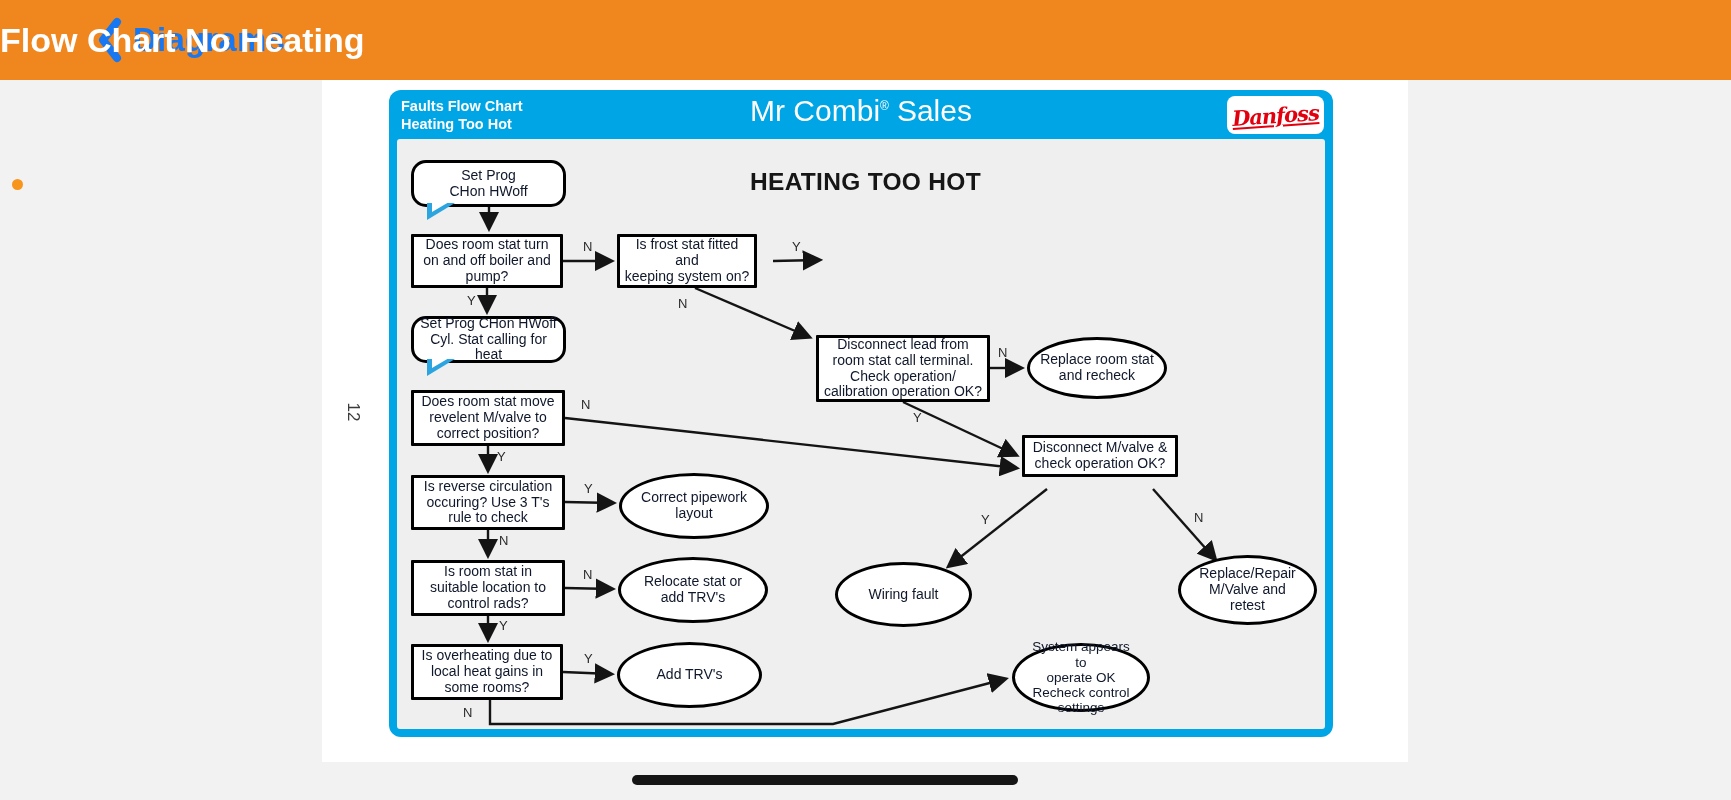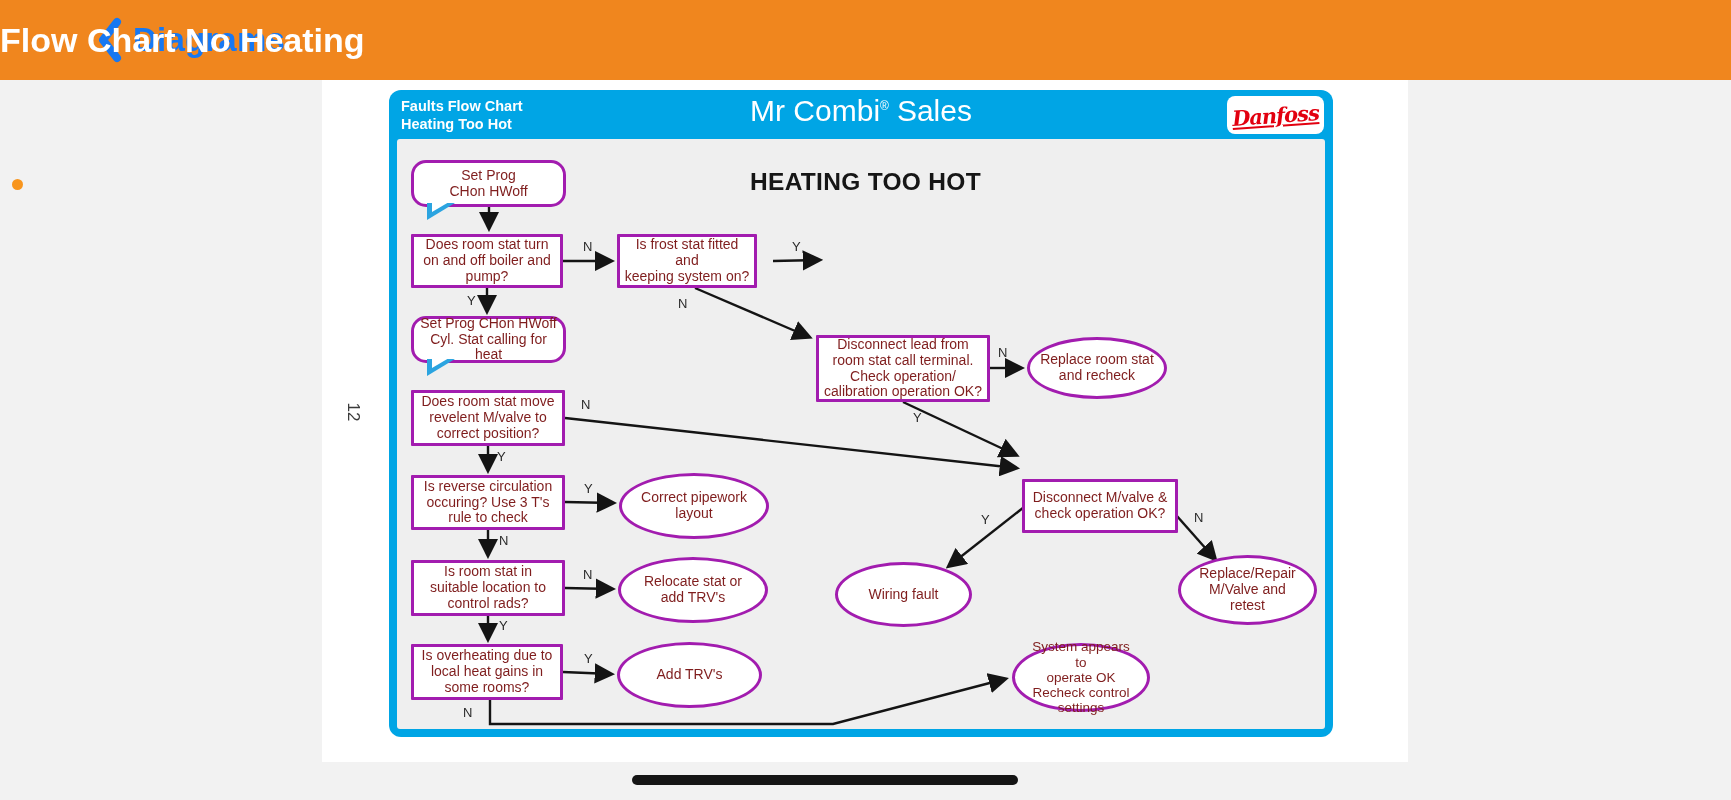--- a/index.html
+++ b/index.html
@@ -26,23 +26,23 @@
   .fc-brand .sup{font-size:12px;vertical-align:super;}
   .fc-brand .brand-post{margin-left:8px;}
   .danfoss{position:absolute;right:9px;top:6px;width:97px;height:38px;background:#fff;border-radius:8px;display:flex;align-items:center;justify-content:center;}
   .danfoss span{font-family:"DejaVu Serif",serif;font-style:italic;font-weight:700;font-size:21px;letter-spacing:-1px;color:#E2000F;transform:rotate(-4deg);text-decoration:underline;text-decoration-thickness:2px;text-underline-offset:2px;}
 
   
   .panel{position:absolute;left:8px;right:8px;top:49px;bottom:8px;background:#EFEFEF;border-radius:3px;}
   .panel svg.arrows{position:absolute;left:0;top:0;width:928px;height:590px;}
   .fc-title{position:absolute;left:353px;top:29px;width:220px;text-align:center;font-size:24.5px;font-weight:700;color:#161616;letter-spacing:.3px;white-space:nowrap;}
 
-  .node{position:absolute;box-sizing:border-box;background:#fff;border:3px solid #a21caf;
+  .node{position:absolute;box-sizing:border-box;background:#fff;border:3px solid #000000;
         display:flex;align-items:center;justify-content:center;text-align:center;
-        font-size:14px;line-height:1.13;color:#7f1d1d;white-space:pre-line;padding:2px 3px;}
+        font-size:14px;line-height:1.13;color:#0f172a;white-space:pre-line;padding:2px 3px;}
   .node-rect{border-radius:1px;}
   .node-ellipse{border-radius:50%;padding:2px 10px;}
   .bubble{border-radius:15px;}
   .bubble::before{content:"";position:absolute;left:13px;bottom:-16px;width:0;height:0;
         border-top:17px solid #2BA4E0;border-right:28px solid transparent;}
   .bubble::after{content:"";position:absolute;left:18px;bottom:-8px;width:0;height:0;
         border-top:10px solid #fff;border-right:17px solid transparent;}
 
   .elabel{position:absolute;font-size:13px;color:#2b2b2b;}
 
@@ -125,21 +125,21 @@
 Cyl. Stat calling for heat</div>
       <div class="node node-rect" style="left:14px;top:251px;width:154px;height:56px;">Does room stat move
 revelent M/valve to
 correct position?</div>
       <div class="node node-rect" style="left:419px;top:196px;width:174px;height:67px;">Disconnect lead from
 room stat call terminal.
 Check operation/
 calibration operation OK?</div>
       <div class="node node-ellipse" style="left:630px;top:198px;width:140px;height:62px;">Replace room stat
 and recheck</div>
-      <div class="node node-rect" style="left:625px;top:296px;width:156px;height:54px;margin-top:44px;">Disconnect M/valve &amp;
+      <div class="node node-rect" style="left:625px;top:296px;width:156px;height:42px;">Disconnect M/valve &amp;
 check operation OK?</div>
       <div class="node node-rect" style="left:14px;top:336px;width:154px;height:55px;">Is reverse circulation
 occuring? Use 3 T's
 rule to check</div>
       <div class="node node-ellipse" style="left:222px;top:334px;width:150px;height:66px;">Correct pipework
 layout</div>
       <div class="node node-ellipse" style="left:221px;top:418px;width:150px;height:66px;">Relocate stat or
 add TRV's</div>
       <div class="node node-rect" style="left:14px;top:421px;width:154px;height:56px;">Is room stat in
 suitable location to

